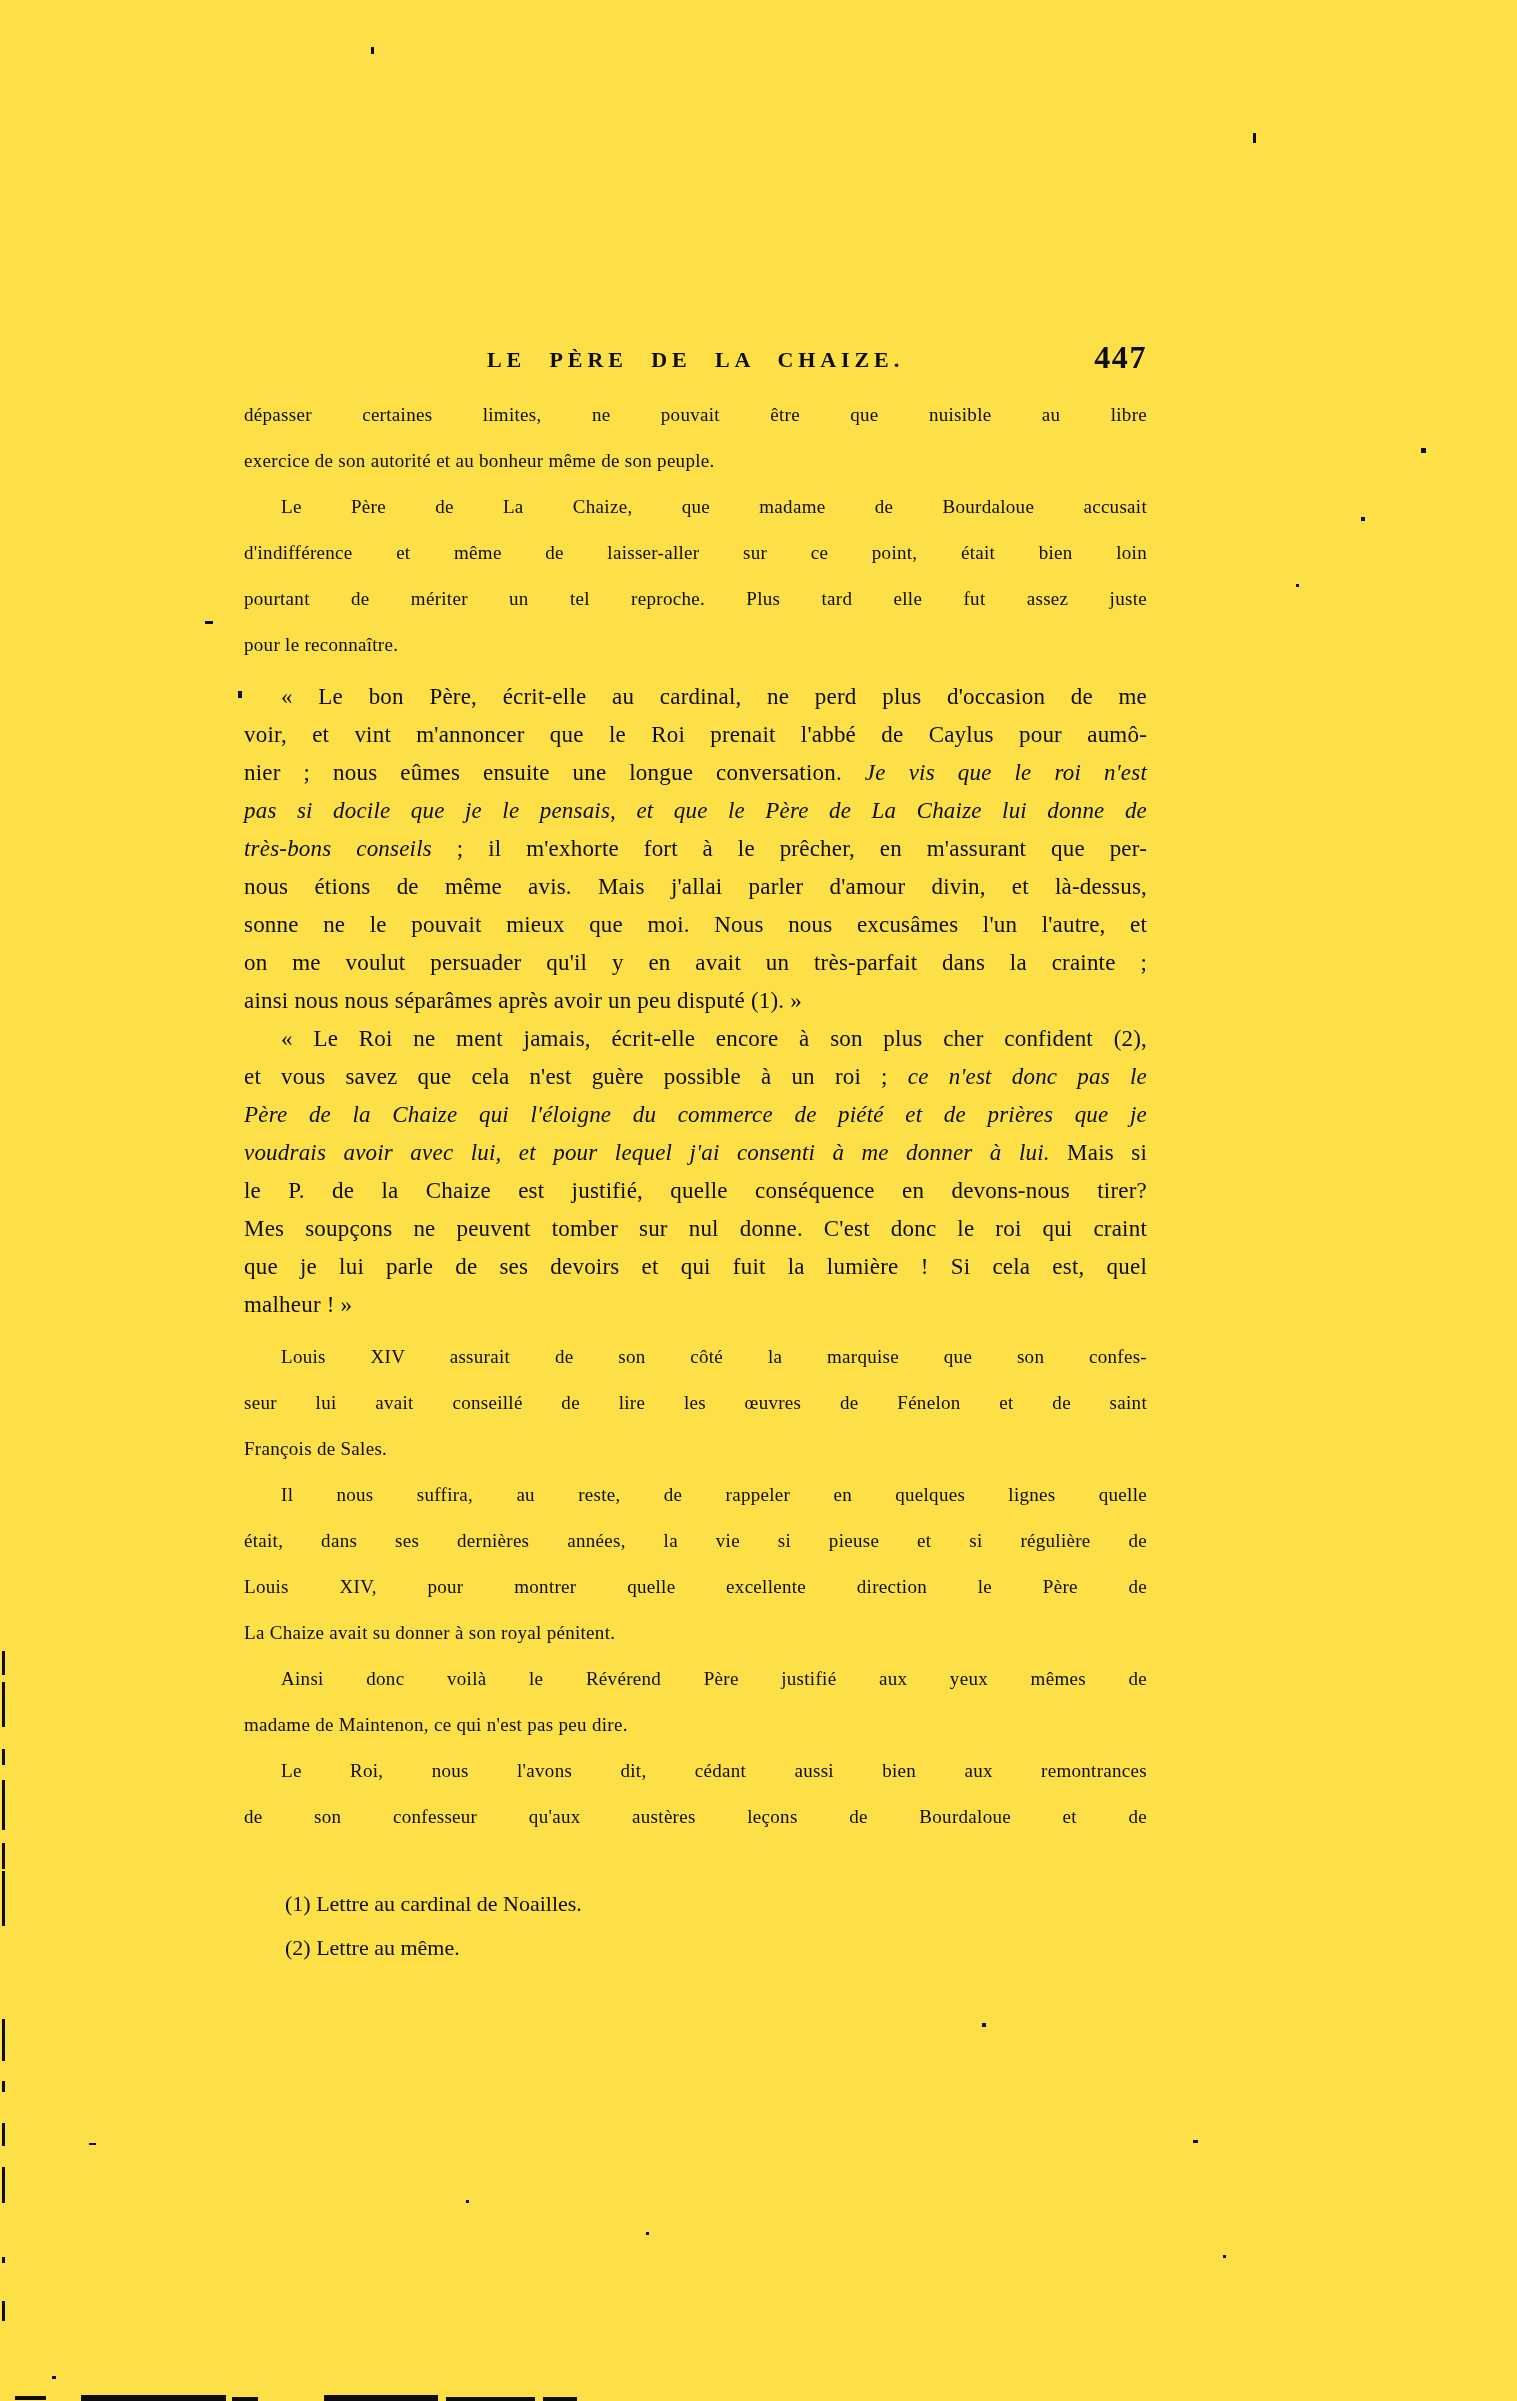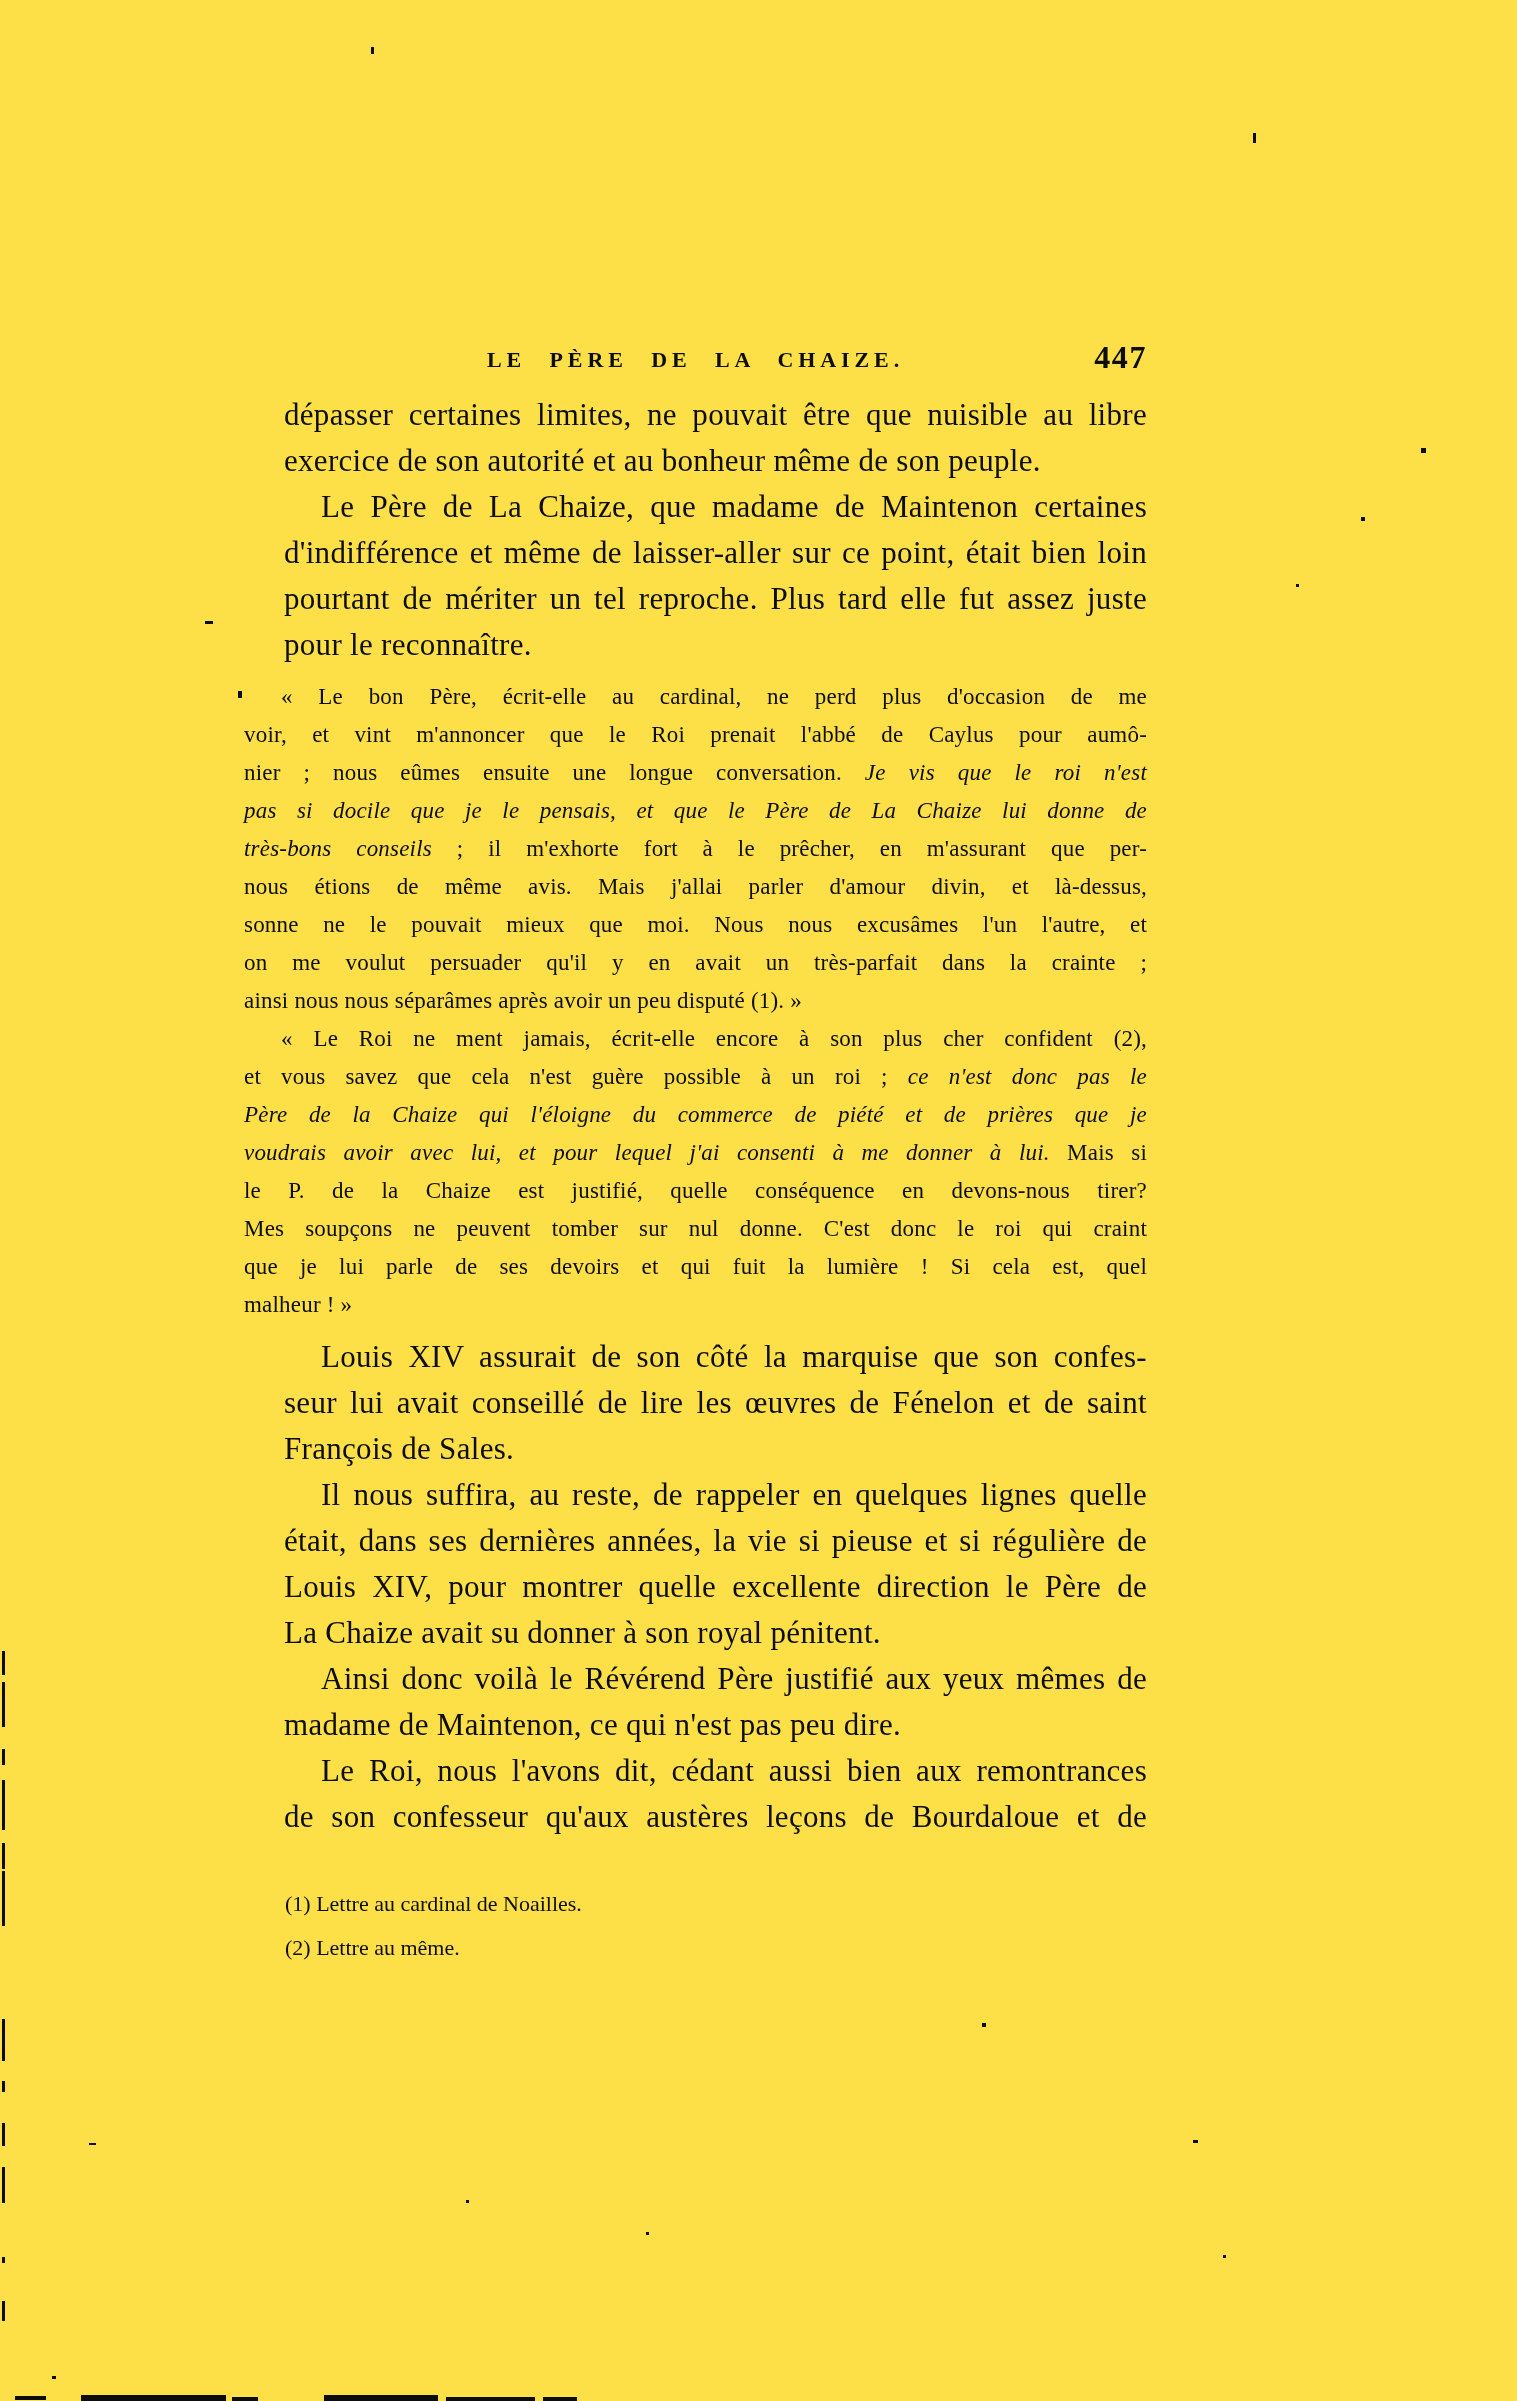--- a/index.html
+++ b/index.html
@@ -44,24 +44,23 @@
     letter-spacing: 1.6px;
   }
   .text-body {
     position: absolute;
     top: 392px;
     left: 244px;
     width: 903px;
   }
   .para { margin: 0; }
   .para.main {
-    font-size: 31px;
+    font-size: 19px;
     line-height: 46px;
     letter-spacing: 0.3px;
-    margin-left: 40px;
   }
   .para.quote {
     font-size: 23px;
     line-height: 38px;
     letter-spacing: 0.2px;
   }
   .para.footnote {
     font-size: 22px;
     line-height: 44px;
   }
@@ -92,21 +91,21 @@
     <div class="running-title">LE PÈRE DE LA CHAIZE.</div>
     <div class="page-number">447</div>
   </div>
 
   <div class="text-body">
       <div class="para main">
         <div class="line"><span>dépasser certaines limites, ne pouvait être que nuisible au libre</span></div>
         <div class="line endline"><span>exercice de son autorité et au bonheur même de son peuple.</span></div>
       </div>
       <div class="para main">
-        <div class="line first"><span>Le Père de La Chaize, que madame de Maintenon certaines</span></div>
+        <div class="line first"><span>Le Père de La Chaize, que madame de Bourdaloue accusait</span></div>
         <div class="line"><span>d'indifférence et même de laisser-aller sur ce point, était bien loin</span></div>
         <div class="line"><span>pourtant de mériter un tel reproche. Plus tard elle fut assez juste</span></div>
         <div class="line endline"><span>pour le reconnaître.</span></div>
       </div>
       <div class="para quote" style="margin-top: 9.8px;">
         <div class="line first"><span>« Le bon Père, écrit-elle au cardinal, ne perd plus d'occasion de me</span></div>
         <div class="line"><span>voir, et vint m'annoncer que le Roi prenait l'abbé de Caylus pour aumô-</span></div>
         <div class="line"><span>nier ; nous eûmes ensuite une longue conversation. </span><em>Je vis que le roi n'est</em></div>
         <div class="line"><em>pas si docile que je le pensais, et que le Père de La Chaize lui donne de</em></div>
         <div class="line"><em>très-bons conseils</em><span> ; il m'exhorte fort à le prêcher, en m'assurant que per-</span></div>

